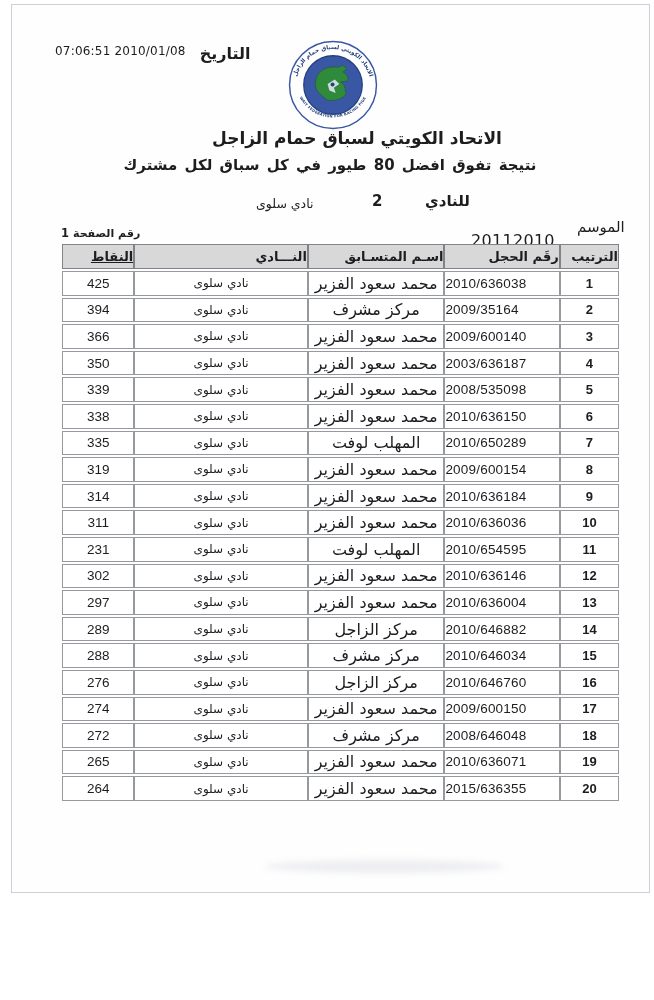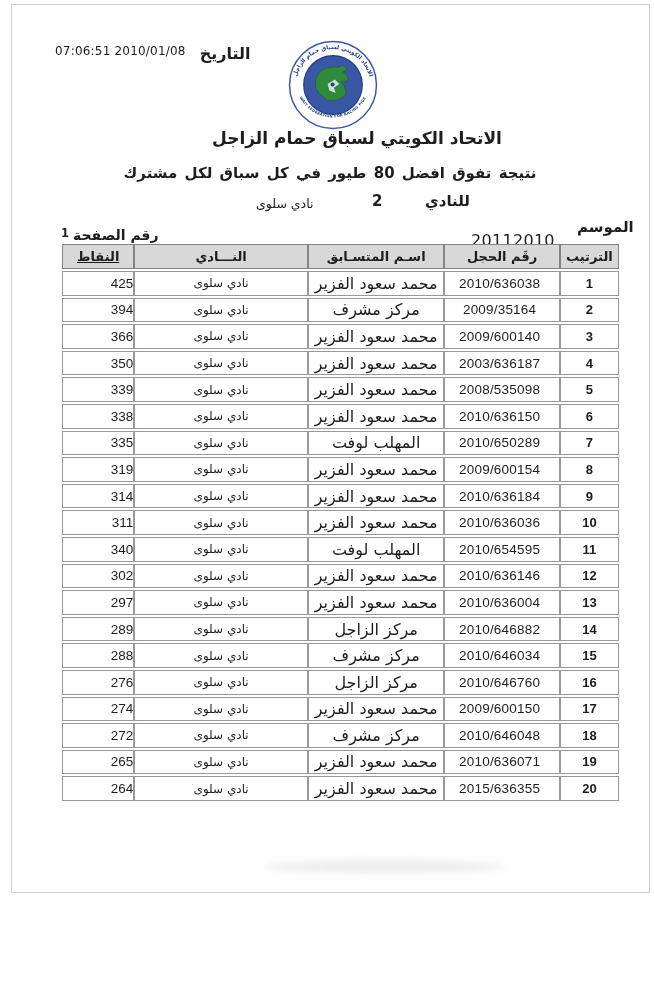--- a/index.html
+++ b/index.html
@@ -19,57 +19,57 @@
   
   .date-line { left: 55px; top: 44px; display: flex; gap: 14px; align-items: flex-start; }
   .date-value { font-size: 12px; direction: ltr; unicode-bidi: isolate; letter-spacing: .2px; }
   .date-label { font-size: 16px; font-weight: bold; }
 
   .logo-wrap { left: 288px; top: 40px; width: 90px; height: 90px; }
   .logo-wrap svg { width: 100%; height: 100%; }
 
   .doc-title { left: 62px; top: 128px; width: 590px; text-align: center;
     font-size: 17px; font-weight: bold; direction: rtl; }
-  .doc-subtitle { left: 10px; top: 164px; width: 640px; text-align: center;
+  .doc-subtitle { left: 10px; top: 156px; width: 640px; text-align: center;
     font-size: 15px; font-weight: bold; direction: rtl; word-spacing: 2px; }
 
   .club-label { left: 425px; top: 192px; font-size: 15px; font-weight: bold; direction: rtl; text-align: right; }
   .club-number { left: 372px; top: 192px; font-size: 15px; font-weight: bold; }
   .club-name { left: 256px; top: 196px; font-size: 12.5px; direction: rtl; }
 
-  .season-label { left: 577px; top: 218px; font-size: 15px; font-weight: bold; direction: rtl; }
+  .season-label { left: 577px; top: 218px; font-size: 15px; font-weight: normal; direction: rtl; }
   .season-value { left: 471px; top: 231px; font-size: 16px; letter-spacing: .3px; }
 
-  .pagenum-label { left: 73px; top: 227px; font-size: 14px; font-weight: bold; direction: rtl; }
+  .pagenum-label { left: 73px; top: 227px; font-size: 11px; font-weight: bold; direction: rtl; }
   .pagenum-value { left: 61px; top: 226px; font-size: 11.5px; font-weight: bold; }
 
   
   table.results {
     position: absolute; left: 62px; top: 242px; width: 557px;
     direction: rtl; border-collapse: separate; border-spacing: 0 2px;
     table-layout: fixed;
   }
   table.results th, table.results td {
     border: 1px solid #96999e; background: #ffffff;
     overflow: hidden; white-space: nowrap;
   }
   table.results th {
     background: #d8d8d8; border-color: #808387;
-    height: 25px; font-size: 13px; font-weight: bold; text-align: center;
+    height: 25px; font-size: 13px; font-weight: bold; text-align: right;
     vertical-align: middle;
   }
   table.results td { height: 24.6px; vertical-align: middle; }
   th.h-points { text-decoration: underline; }
   td.c-rank { text-align: center; font-weight: bold; font-size: 13px;
     font-family: "Liberation Sans", "DejaVu Sans", sans-serif; }
-  td.c-ring { text-align: center; direction: ltr; padding-right: 5px; font-size: 13.5px;
+  td.c-ring { text-align: left; direction: ltr; padding-right: 5px; font-size: 13.5px;
     font-family: "Liberation Sans", "DejaVu Sans", sans-serif; letter-spacing: .2px; }
   td.c-name { text-align: center; font-size: 16px; }
   td.c-club { text-align: center; font-size: 12px; }
-  td.c-points { font-size: 13.5px;
+  td.c-points { text-align: center; font-size: 13.5px;
     font-family: "Liberation Sans", "DejaVu Sans", sans-serif; margin-left: 24px; }
 
   .scan-smudge {
     left: 265px; top: 860px; width: 240px; height: 13px;
     background: #e9eaee; border-radius: 50%; filter: blur(3px); opacity: .8;
   }
 </style>
 </head>
 <body>
 
@@ -201,21 +201,21 @@
     <td class="c-ring">2010/636036</td>
     <td class="c-name">محمد سعود الفزير</td>
     <td class="c-club">نادي سلوى</td>
     <td class="c-points">311</td>
   </tr>
       <tr>
     <td class="c-rank">11</td>
     <td class="c-ring">2010/654595</td>
     <td class="c-name">المهلب لوفت</td>
     <td class="c-club">نادي سلوى</td>
-    <td class="c-points">340</td>
+    <td class="c-points">231</td>
   </tr>
       <tr>
     <td class="c-rank">12</td>
     <td class="c-ring">2010/636146</td>
     <td class="c-name">محمد سعود الفزير</td>
     <td class="c-club">نادي سلوى</td>
     <td class="c-points">302</td>
   </tr>
       <tr>
     <td class="c-rank">13</td>
@@ -247,21 +247,21 @@
   </tr>
       <tr>
     <td class="c-rank">17</td>
     <td class="c-ring">2009/600150</td>
     <td class="c-name">محمد سعود الفزير</td>
     <td class="c-club">نادي سلوى</td>
     <td class="c-points">274</td>
   </tr>
       <tr>
     <td class="c-rank">18</td>
-    <td class="c-ring">2010/646048</td>
+    <td class="c-ring">2008/646048</td>
     <td class="c-name">مركز مشرف</td>
     <td class="c-club">نادي سلوى</td>
     <td class="c-points">272</td>
   </tr>
       <tr>
     <td class="c-rank">19</td>
     <td class="c-ring">2010/636071</td>
     <td class="c-name">محمد سعود الفزير</td>
     <td class="c-club">نادي سلوى</td>
     <td class="c-points">265</td>

